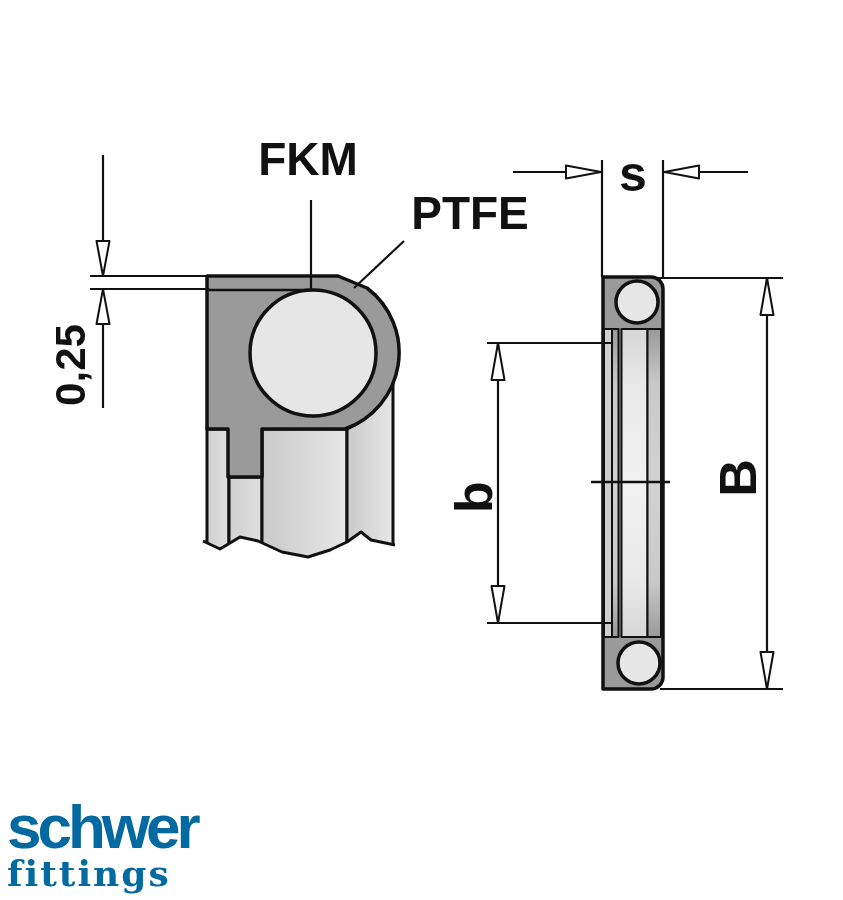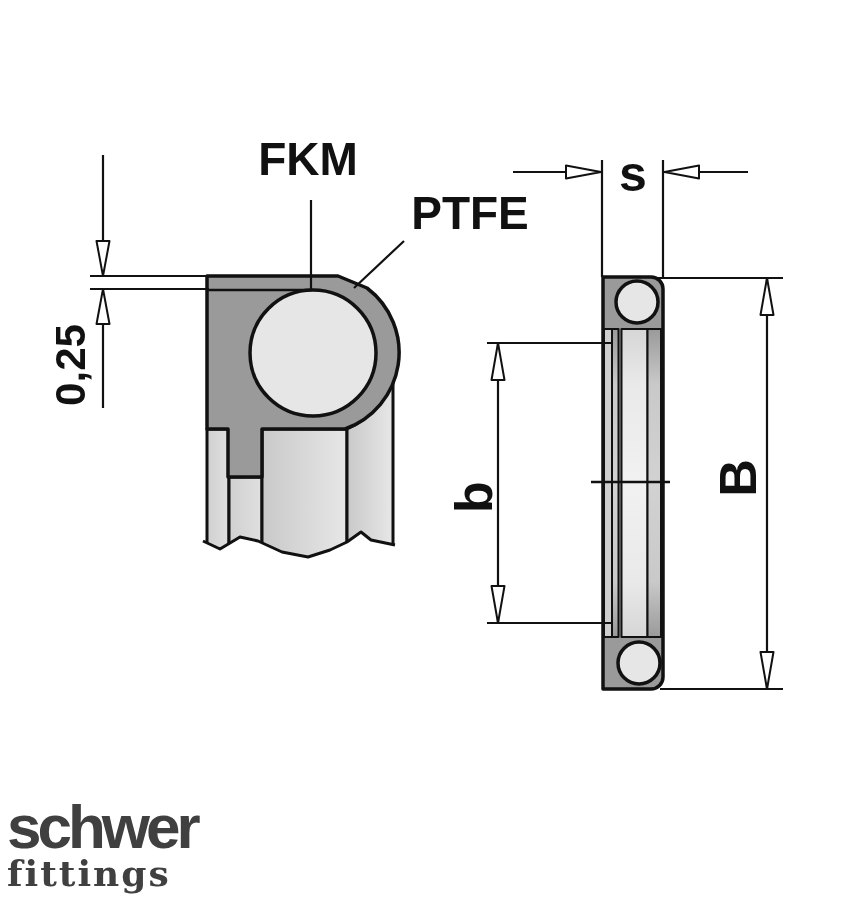--- a/index.html
+++ b/index.html
@@ -1,20 +1,20 @@
 <!DOCTYPE html>
 <html><head>
 <meta charset="utf-8">
 <style>
   html,body{margin:0;padding:0;background:#ffffff;}
   .canvas{position:relative;width:843px;height:900px;background:#fff;overflow:hidden;
           font-family:"Liberation Sans", sans-serif;}
   svg{position:absolute;left:0;top:0;}
   .dim-text{font-family:"Liberation Sans", sans-serif;font-weight:bold;fill:#111;}
-  .logo{position:absolute;left:7px;top:800px;width:260px;color:#404040;user-select:none;}
+  .logo{position:absolute;left:7px;top:800px;width:260px;color:#0369a1;user-select:none;}
   .logo-main{font-family:"Liberation Sans", sans-serif;font-weight:bold;font-size:62px;
              letter-spacing:-4px;line-height:54px;}
   .logo-sub{font-family:"DejaVu Serif", serif;font-weight:bold;font-size:36px;
             letter-spacing:2px;line-height:34px;margin-top:2px;}
 </style>
 </head>
 <body>
 
 <div class="canvas">
 

